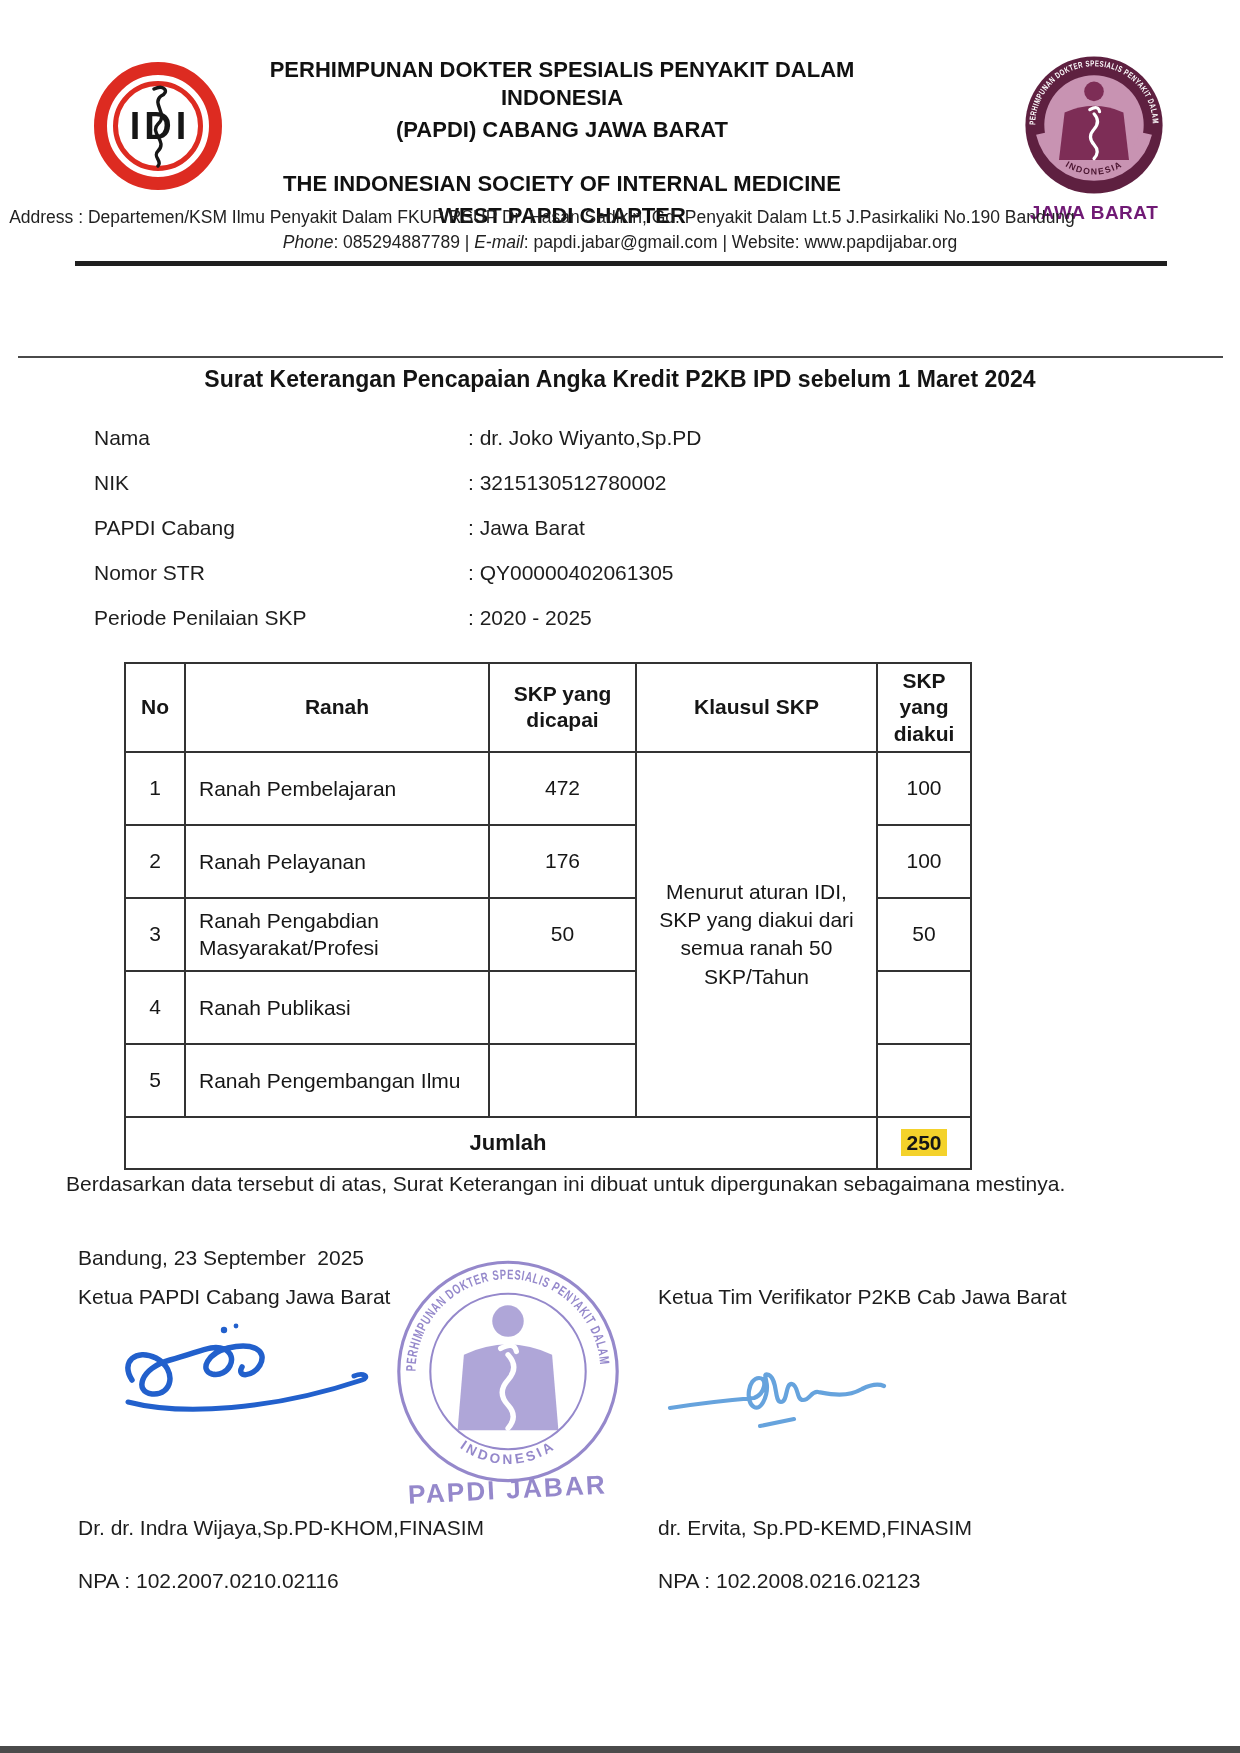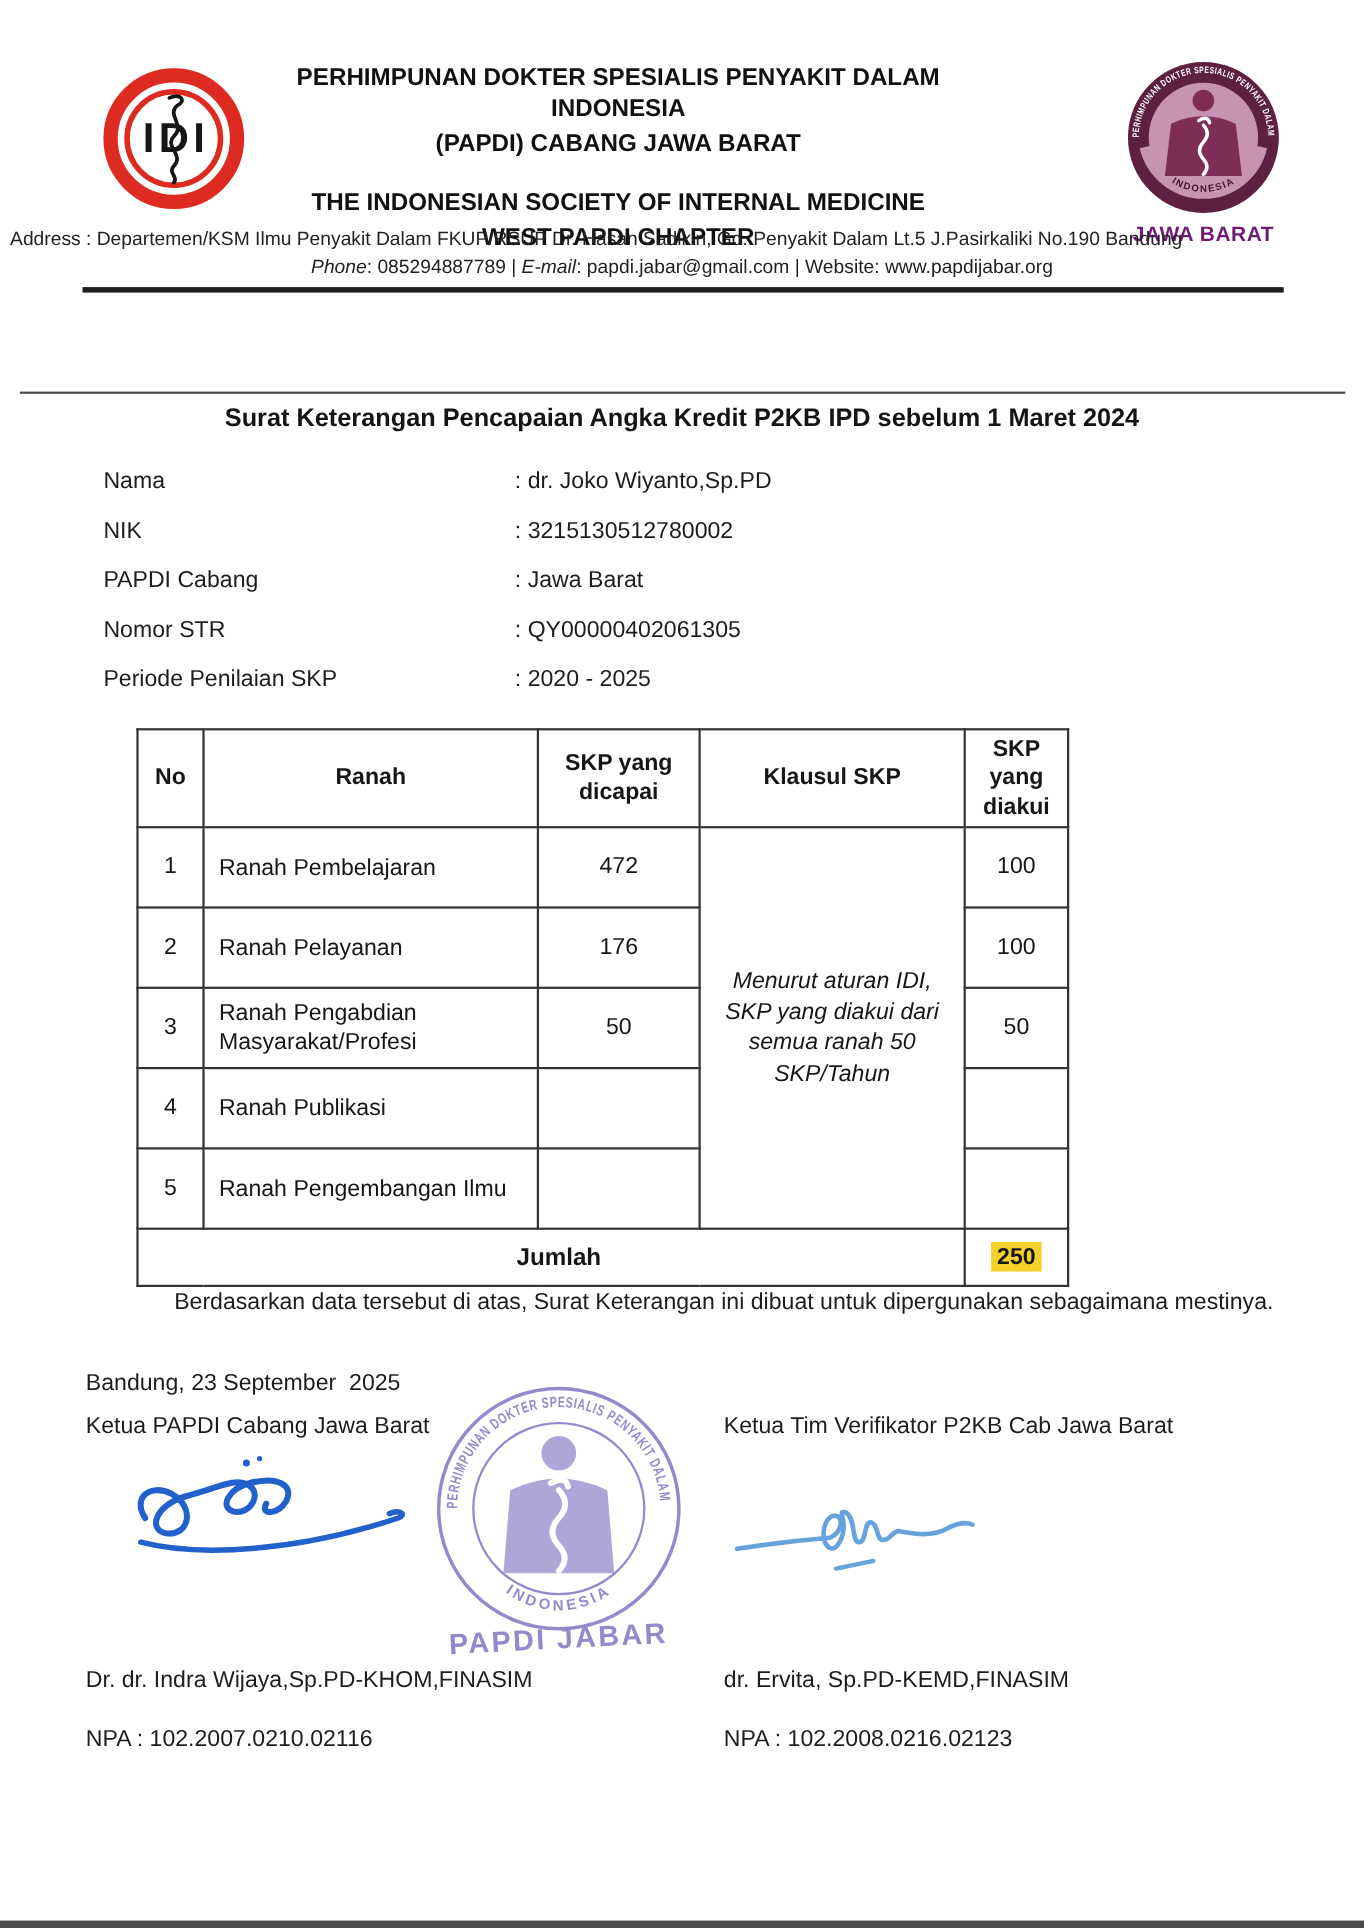--- a/index.html
+++ b/index.html
@@ -55,26 +55,26 @@
   
   .skp-table{position:absolute;left:124px;top:662px;border-collapse:collapse;table-layout:fixed;width:846px;
     font-size:21px;color:#161616;}
   .skp-table th,.skp-table td{border:2px solid #333;vertical-align:middle;}
   .skp-table th{font-weight:bold;text-align:center;line-height:1.25;padding:4px;}
   .hrow{height:88px;}
   .rrow{height:73px;}
   .trow{height:52px;}
   td.cc{text-align:center;}
   td.ranah{padding-left:13px;line-height:1.3;}
-  .kl{max-width:205px;margin:0 auto;line-height:1.35;font-style:italic;}
+  .kl{max-width:205px;margin:0 auto;line-height:1.35;}
   td.totlbl{text-align:center;font-weight:bold;font-size:22px;padding-left:14px;}
   .hl{background:var(--highlight);font-weight:bold;padding:2px 5px;}
 
   
-  .closing{left:88px;top:1172px;width:1140px;font-size:21px;text-align:center;}
+  .closing{left:66px;top:1172px;width:1140px;font-size:21px;}
   .sig-text{font-size:21px;line-height:27px;}
   .place-date{left:78px;top:1244px;}
   .left-role{left:78px;top:1283px;}
   .right-role{left:658px;top:1283px;}
   .left-name{left:78px;top:1514px;}
   .left-npa{left:78px;top:1567px;}
   .right-npa{left:658px;top:1567px;}
 
   .sig-left{left:112px;top:1316px;}
   .sig-right{left:662px;top:1350px;}

